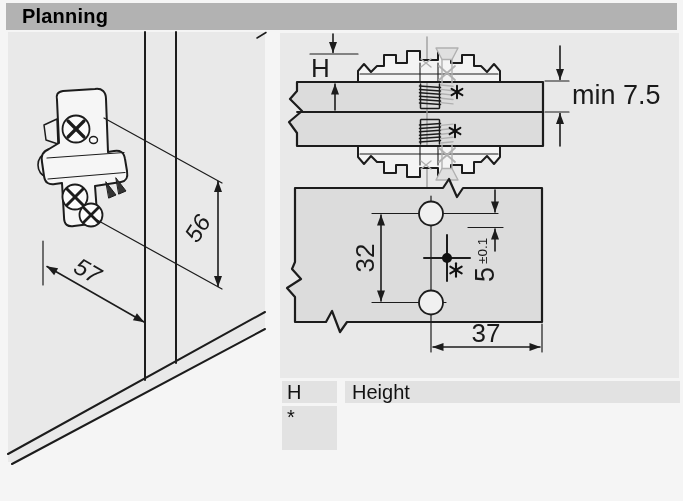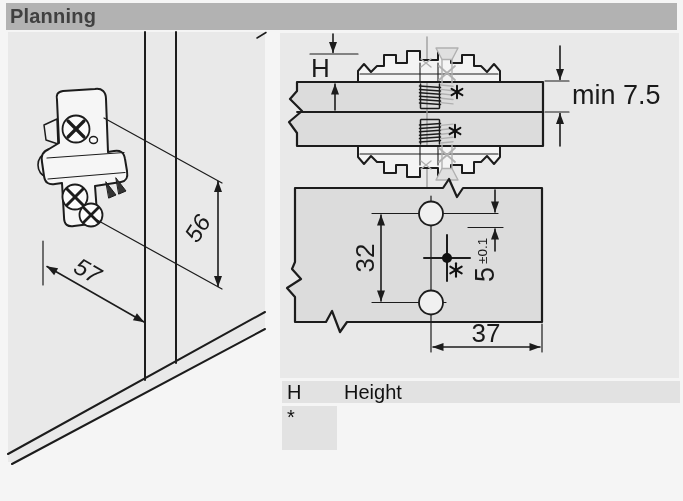--- a/index.html
+++ b/index.html
@@ -7,34 +7,34 @@
     width:683px;height:501px;position:relative;
     background:#f5f5f5;
     font-family:"Liberation Sans", sans-serif;
     overflow:hidden;
   }
   .header-bar{
     position:absolute;left:6px;top:3px;width:671px;height:27px;
     background:#b2b2b2;display:flex;align-items:center;
   }
   .header-bar .title{
-    font-size:20px;font-weight:bold;color:#404040;padding-left:4px;
+    font-size:20px;font-weight:bold;color:#000000;padding-left:16px;
     letter-spacing:0.2px;
   }
   .drawing-svg{position:absolute;left:0;top:0;}
   .legend{
     position:absolute;left:282px;top:381px;width:398px;
     font-size:20px;color:#111;
   }
   .legend-row{display:flex;margin-bottom:3px;}
   .legend-key{
     flex:0 0 55px;background:#e2e2e2;padding:0 0 0 5px;box-sizing:border-box;
   }
   .legend-desc{
-    flex:1;background:#e2e2e2;padding:0 0 0 7px;box-sizing:border-box;
+    flex:1;background:#e2e2e2;padding:0 0 0 7px;box-sizing:border-box;margin-left:8px;
   }
   .row-1 .legend-key,.row-1 .legend-desc{height:22px;line-height:22px;}
   .row-2 .legend-key,.row-2 .legend-desc{height:44px;line-height:22px;}
 </style>
 </head>
 <body>
 
 <div class="header-bar">
   <span class="title">Planning</span>
 </div>

